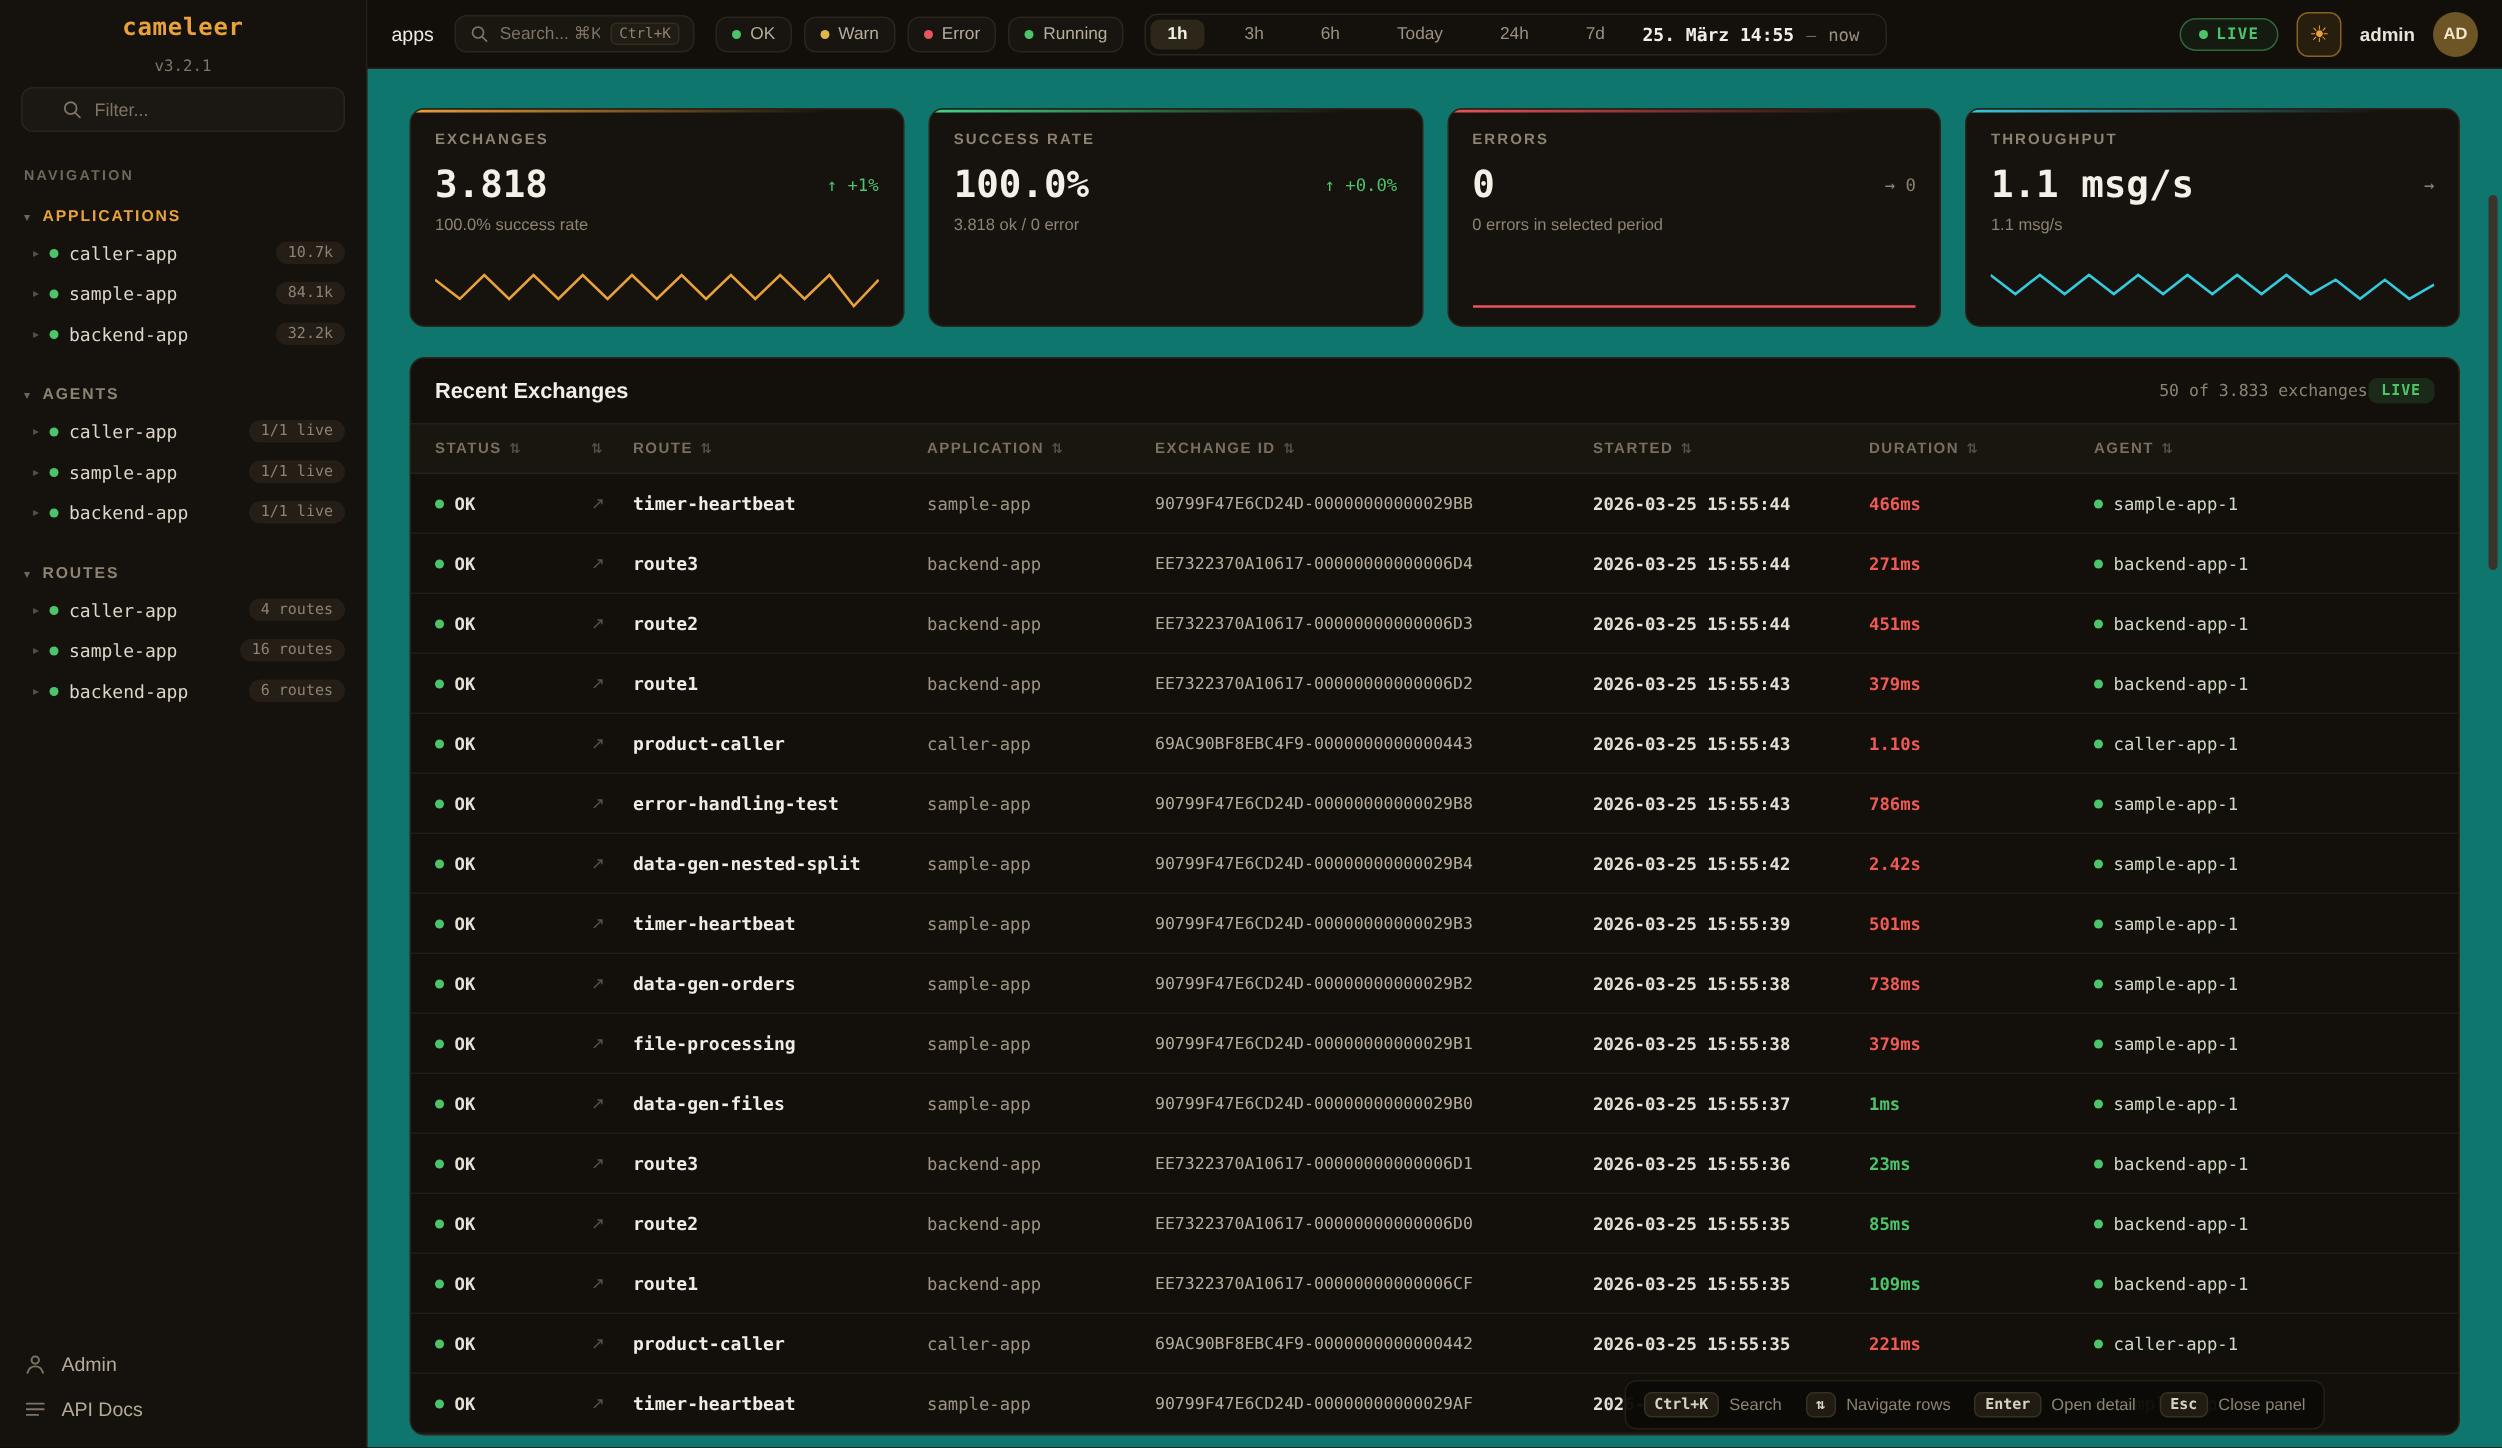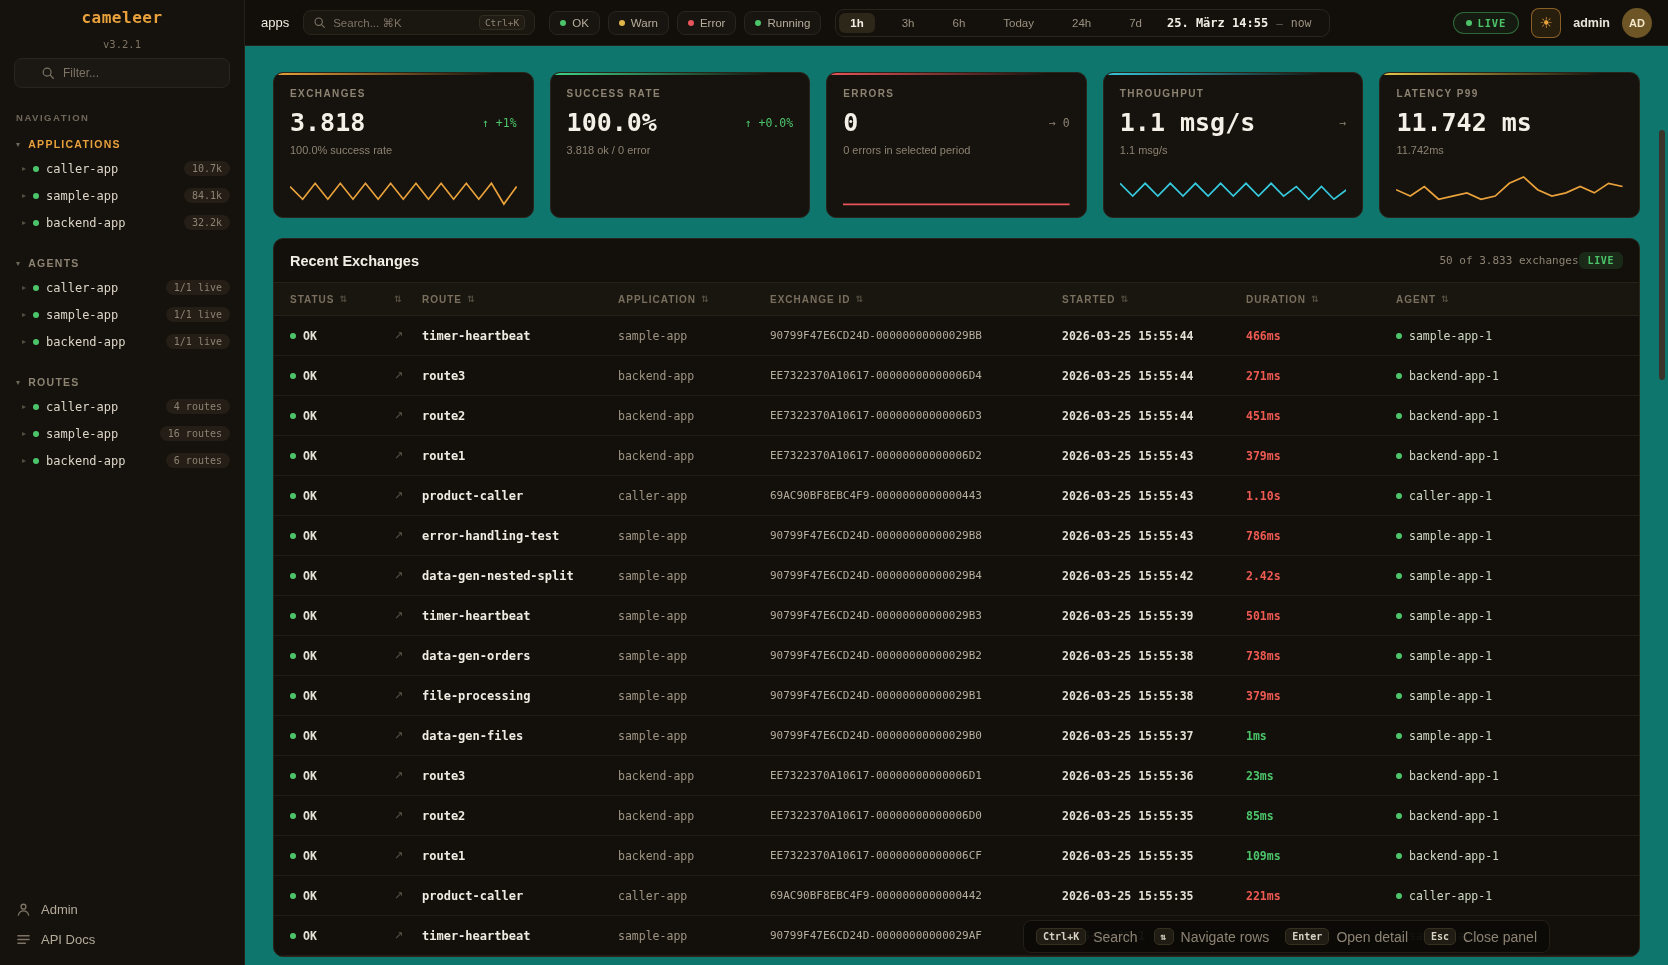--- a/index.html
+++ b/index.html
@@ -31,21 +31,21 @@
   .side-item .name { font-family:"DejaVu Sans Mono",monospace; font-size:12px; color:#ddd6c9; flex:1; }
   .badge { background:#241e16; color:#8c8373; font-family:"DejaVu Sans Mono",monospace; font-size:10px; padding:2px 8px; border-radius:9px; white-space:nowrap; }
   .side-footer { margin-top:auto; padding:10px 16px 18px; display:flex; flex-direction:column; gap:15px; }
   .foot-item { display:flex; gap:10px; align-items:center; color:#b4ab9b; font-size:13px; cursor:pointer; }
   .icon-svg { stroke:#7d7466; fill:none; stroke-width:1.4; stroke-linecap:round; stroke-linejoin:round; }
 
   
   .right-col { flex:1; display:flex; flex-direction:column; position:relative; min-width:0; }
   .topbar { height:46px; flex:0 0 46px; display:flex; align-items:center; gap:14px; padding:0 16px; background:#120f0a; border-bottom:1px solid #27211a; }
   .context { font-weight:400; font-size:13px; color:#f0ece3; }
-  .search { width:232px; display:flex; align-items:center; gap:7px; background:#1a1610; border:1px solid #2a241c; border-radius:8px; padding:4px 9px; }
+  .search { width:160px; display:flex; align-items:center; gap:7px; background:#1a1610; border:1px solid #2a241c; border-radius:8px; padding:4px 9px; }
   .search input { font-size:11.5px; }
   .search-kbd { border:1px solid #332c21; background:#211c14; border-radius:4px; font-family:"DejaVu Sans Mono",monospace; font-size:9.5px; color:#8c8373; padding:1px 5px; }
   .chips { display:flex; gap:8px; }
   .chip { display:flex; gap:6px; align-items:center; border:1px solid #2a241c; background:#18140f; border-radius:8px; padding:5px 10px; font-size:11.5px; color:#b6ad9d; cursor:pointer; font-family:inherit; }
   .timebar { display:flex; align-items:center; background:#14100b; border:1px solid #2a241c; border-radius:9px; padding:3px; }
   .range { padding:4px 11px; font-size:11.5px; color:#9a9181; border-radius:6px; background:transparent; border:none; cursor:pointer; font-family:inherit; }
   .range.active { background:#2d2719; color:#f2eee6; font-weight:700; }
   .period { display:flex; gap:8px; align-items:baseline; font-family:"DejaVu Sans Mono",monospace; padding:0 14px; cursor:pointer;justify-content:space-between; }
   .period .from { font-size:12px; font-weight:700; color:#f2eee6; }
   .period .sep { color:#6e675a; font-size:11px; }
@@ -86,21 +86,21 @@
   .cell-app { font-family:"DejaVu Sans Mono",monospace; font-size:11.5px; color:#9d9483; }
   .cell-id { font-family:"DejaVu Sans Mono",monospace; font-size:11px; color:#b4ac9d; }
   .cell-started { font-family:"DejaVu Sans Mono",monospace; font-size:11.5px; font-weight:700; color:#e3dfd5; }
   .cell-dur { font-family:"DejaVu Sans Mono",monospace; font-size:11.5px; font-weight:700; }
   .dur-red { color:#ef5a52; } .dur-green { color:#4cc56a; }
   .cell-agent { display:flex; gap:7px; align-items:center; font-family:"DejaVu Sans Mono",monospace; font-size:11.5px; color:#cfd8c5; }
 
   .hints { position:absolute; right:118px; bottom:12px; display:flex; gap:16px; align-items:center; background:rgba(12,10,7,.96); border:1px solid #231e16; border-radius:8px; padding:7px 12px; }
   .hint { display:flex; gap:7px; align-items:center; }
   .kbd { background:#201b13; border:1px solid #36301f; border-radius:5px; font-family:"DejaVu Sans Mono",monospace; font-size:10px; color:#d8d2c4; padding:2px 6px; font-weight:700; }
-  .hint-label { font-size:14px; color:#8c8373; }
+  .hint-label { font-size:11px; color:#8c8373; }
 
   .scrollbar { position:absolute; right:3px; top:50px; bottom:6px; width:6px; }
   .scroll-thumb { position:absolute; top:34px; width:6px; height:250px; border-radius:3px; background:#3a332a; }
 </style>
 </head>
 <body>
 
 <aside class="sidebar">
   <div class="logo-row">
     <svg width="28" height="28" viewBox="0 0 32 32" class="icon-svg" style="stroke:#e9a23b;stroke-width:1.6">
@@ -304,30 +304,20 @@
           <div class="stat-label">THROUGHPUT</div>
           <div class="stat-row">
             <span class="stat-value">1.1 msg/s</span>
             <span class="stat-delta" style="color: rgb(140, 131, 115);">→</span>
           </div>
           <div class="stat-sub">1.1 msg/s</div>
           <svg viewBox="0 0 100 26" preserveAspectRatio="none" class="spark">
             <polyline points="0.0,8.9 5.6,18.1 11.1,8.9 16.7,18.1 22.2,8.9 27.8,18.1 33.3,8.9 38.9,18.1 44.4,8.9 50.0,18.1 55.6,8.9 61.1,18.1 66.7,8.9 72.2,18.1 77.8,11.2 83.3,20.4 88.9,11.2 94.4,20.4 100.0,13.5" fill="none" stroke="#35c9dd" stroke-width="1.7" vector-effect="non-scaling-stroke"></polyline>
           </svg>
         </article>
-        <article class="statcard" style="--accent: #e6c84a;">
-          <div class="stat-label">LATENCY P99</div>
-          <div class="stat-row">
-            <span class="stat-value">11.742 ms</span>
-          </div>
-          <div class="stat-sub">11.742ms</div>
-          <svg viewBox="0 0 100 26" preserveAspectRatio="none" class="spark">
-            <polyline points="0.0,13.5 6.3,18.1 12.5,11.2 18.8,20.4 25.0,18.1 31.3,15.8 37.5,20.4 43.8,18.1 50.0,8.9 56.3,4.3 62.5,13.5 68.8,18.1 75.0,15.8 81.3,11.2 87.5,15.8 93.8,8.9 100.0,11.2" fill="none" stroke="#e9a23b" stroke-width="1.7" vector-effect="non-scaling-stroke"></polyline>
-          </svg>
-        </article>
       </section>
 
     <section class="panel">
       <div class="panel-head">
         <h2 class="panel-title">Recent Exchanges</h2>
         <div class="panel-meta">
           <span class="panel-count">50 of 3.833 exchanges</span>
           <span class="live-badge">LIVE</span>
         </div>
       </div>

